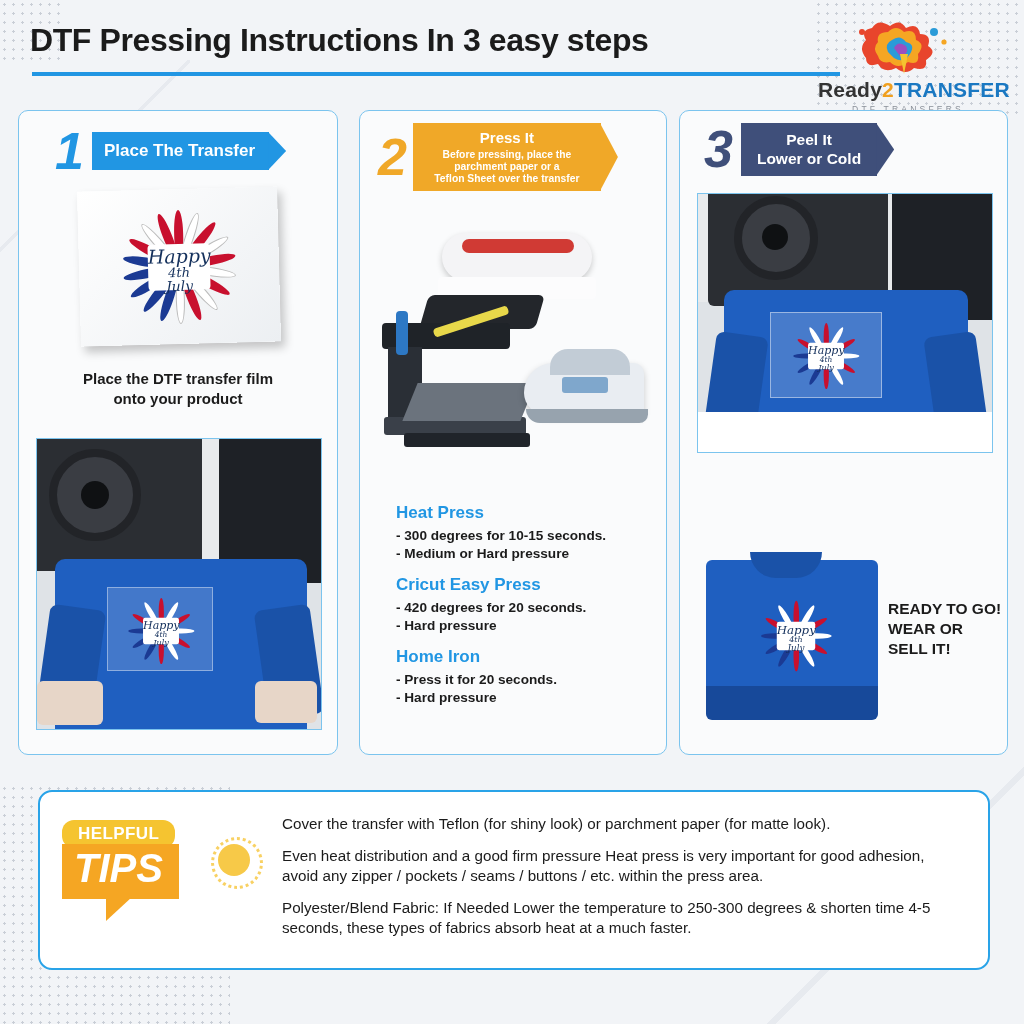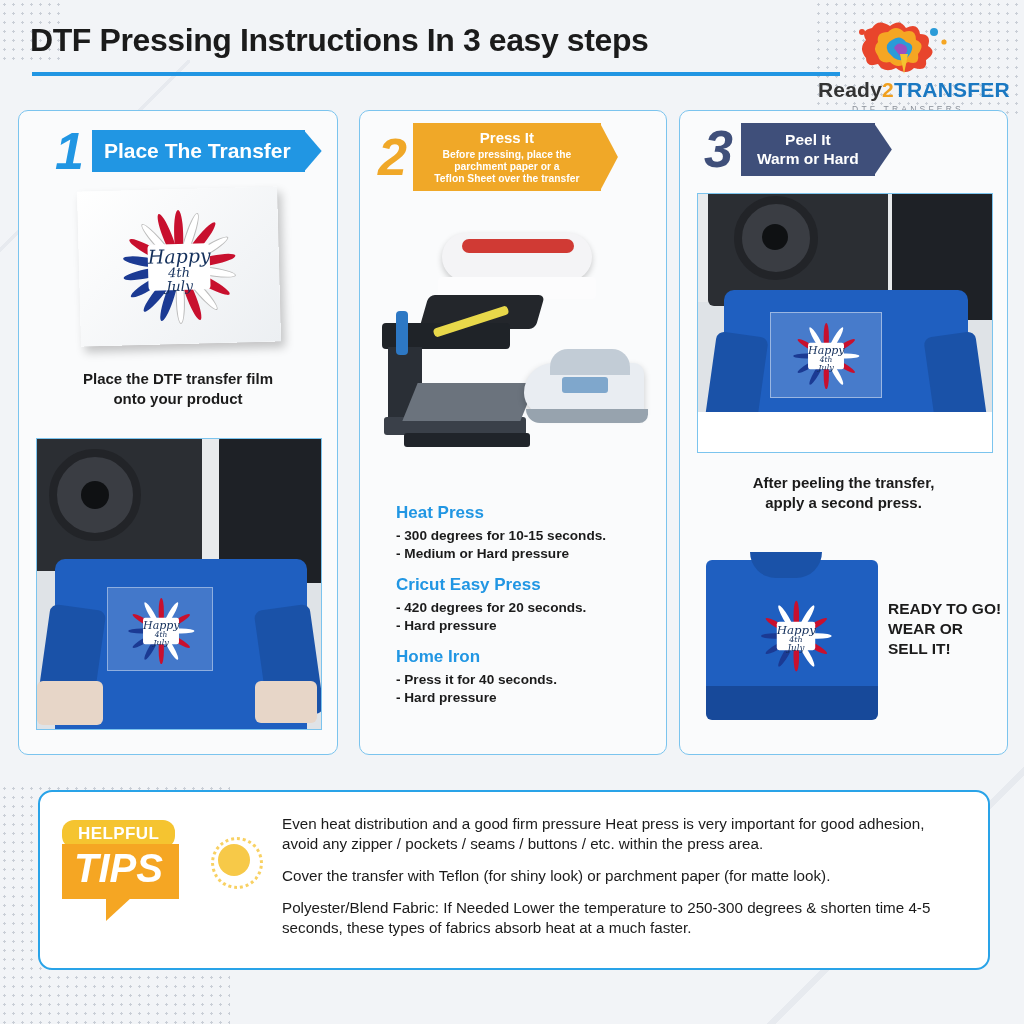--- a/index.html
+++ b/index.html
@@ -74,21 +74,21 @@
   }
   .ribbon:after {
     content: ""; position: absolute; right: -17px; top: 0; bottom: 0; width: 18px;
     background: inherit;
     clip-path: polygon(0 0, 100% 50%, 0 100%);
   }
 
   
   .b1 { left: 36px; top: 14px; }
   .b1 .step-num { color: #2196e3; }
-  .b1 .ribbon { background: #2196e3; padding: 9px 14px 9px 12px; margin-left: 8px; font-size: 21px; }
+  .b1 .ribbon { background: #2196e3; padding: 9px 14px 9px 12px; margin-left: 8px; font-size: 17px; }
 
   
   .b2 { left: 18px; top: 12px; }
   .b2 .step-num { color: #f0a828; }
   .b2 .ribbon {
     background: #f0a828; padding: 6px 10px; margin-left: 6px; width: 188px;
     line-height: 1.18;
   }
   .b2 .ribbon .t { font-size: 15px; margin-bottom: 2px; }
   .b2 .ribbon .s { font-size: 10.3px; font-weight: bold; }
@@ -342,33 +342,33 @@
           <div class="spec-l">- 300 degrees for 10-15 seconds.</div>
           <div class="spec-l">- Medium or Hard pressure</div>
         </div>
         <div class="spec-group">
           <div class="spec-h">Cricut Easy Press</div>
           <div class="spec-l">- 420 degrees for 20 seconds.</div>
           <div class="spec-l">- Hard pressure</div>
         </div>
         <div class="spec-group">
           <div class="spec-h">Home Iron</div>
-          <div class="spec-l">- Press it for 40 seconds.</div>
+          <div class="spec-l">- Press it for 20 seconds.</div>
           <div class="spec-l">- Hard pressure</div>
         </div>
       </div>
     </div>
 
     <div class="col col3">
 
       <div class="banner b3">
         <div class="step-num">3</div>
         <div class="ribbon">
           <div>Peel It</div>
-          <div>Warm or Hard</div>
+          <div>Lower or Cold</div>
         </div>
       </div>
 
       <div class="photo photo-border" style="left:17px;top:82px;width:296px;height:260px;">
         <div class="press-photo" style="width:100%;height:100%;">
           <div style="position:absolute;left:0;top:0;width:100%;height:42%;background:#e8eaec;"></div>
           <div style="position:absolute;left:10px;top:-14px;width:180px;height:126px;background:#2b2e33;border-radius:6px;"></div>
           <div style="position:absolute;left:36px;top:2px;width:84px;height:84px;border-radius:50%;background:#3a3d43;border:8px solid #222428;"></div>
           <div style="position:absolute;left:64px;top:30px;width:26px;height:26px;border-radius:50%;background:#0f1113;"></div>
           <div style="position:absolute;right:-10px;top:-14px;width:110px;height:140px;background:#1e2126;border-radius:8px;"></div>
@@ -396,22 +396,20 @@
             <div class="center" style="background:#fff;">
               <div class="script" style="font-size:19px;margin-top:3px;">Happy</div>
               <div class="script" style="font-size:13px;">4th</div>
               <div class="script" style="font-size:14px;">July</div>
             </div>
           </div>
           <div style="position:absolute;left:0;bottom:0;width:100%;height:40px;background:#fff;"></div>
         </div>
       </div>
 
-      <div class="caption" style="position:absolute;left:16px;right:16px;top:362px;white-space:pre-line;">After peeling the transfer,
-apply a second press.</div>
 
       <div class="photo" style="left:18px;top:425px;width:190px;height:200px;">
         <div style="position:absolute;left:8px;top:24px;width:172px;height:140px;background:#1f5fc0;border-radius:6px;"></div>
         <div style="position:absolute;left:52px;top:16px;width:72px;height:26px;background:#1a52a8;border-radius:0 0 26px 26px;"></div>
         <div style="position:absolute;left:8px;top:150px;width:172px;height:34px;background:#17499a;border-radius:0 0 6px 6px;"></div>
         <div class="flag-art" style="left:98px;top:100px;width:96px;height:78px;transform:translate(-50%,-50%) scale(.62);">
           <div class="petals">
             <div class="petal" style="transform:rotate(0deg) translateY(-34px);background:#c8102e;"></div>
             <div class="petal" style="transform:rotate(30deg) translateY(-34px);background:#fff;"></div>
             <div class="petal" style="transform:rotate(60deg) translateY(-34px);background:#c8102e;"></div>
@@ -444,19 +442,19 @@
   <div class="tips">
     <div class="tips-badge">
       <div class="tips-h">HELPFUL</div>
       <div class="tips-big">
         <span>TIPS</span>
         <span class="tips-tail"></span>
       </div>
       <div class="sun"></div>
     </div>
     <div class="tips-body">
+      <p>Cover the transfer with Teflon (for shiny look) or parchment paper (for matte look).</p>
       <p>Even heat distribution and a good firm pressure Heat press is very important for good adhesion, avoid any zipper / pockets / seams / buttons / etc. within the press area.</p>
-      <p>Cover the transfer with Teflon (for shiny look) or parchment paper (for matte look).</p>
       <p>Polyester/Blend Fabric: If Needed Lower the temperature to 250-300 degrees &amp; shorten time 4-5 seconds, these types of fabrics absorb heat at a much faster.</p>
     </div>
   </div>
 
 </div>
 
 </body></html>

